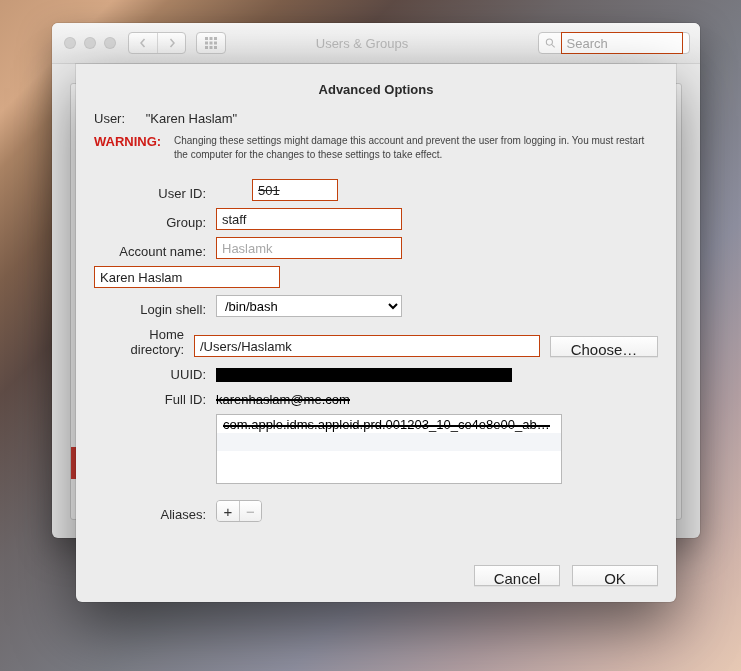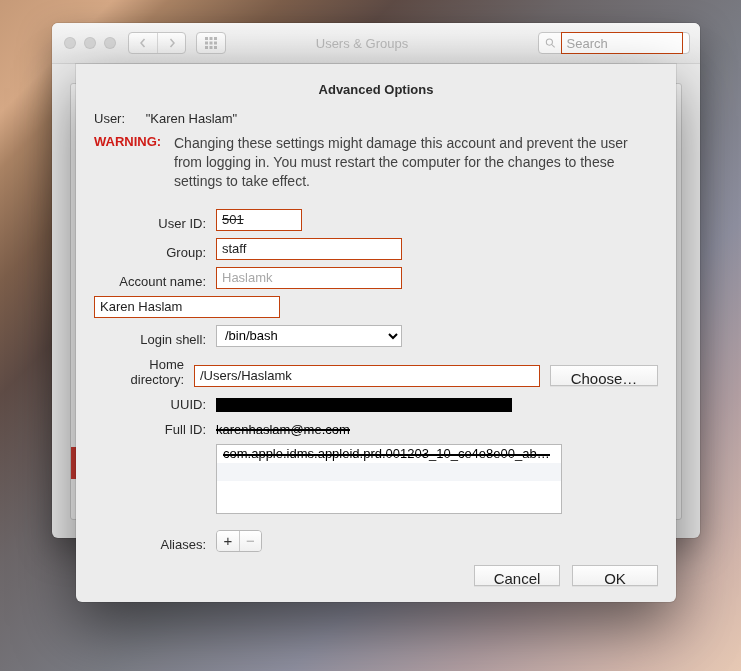--- a/index.html
+++ b/index.html
@@ -98,37 +98,37 @@
     padding: 18px 18px 16px 18px;
   }
   .sheet-title {
     text-align: center; font-weight: 700; font-size: 13px;
     margin-bottom: 14px;
   }
   .user-line { font-size: 13px; margin-bottom: 8px; }
   .user-line .lbl { display:inline-block; width: 48px; }
   .warning-row { display:flex; gap: 8px; margin-bottom: 18px; }
   .warning-row .wlabel { color: #cf1b16; font-weight: 700; min-width: 72px; text-align: left; }
-  .warning-row .wtext { color: #424242; line-height: 1.35; font-size: 14px; }
+  .warning-row .wtext { color: #424242; line-height: 1.35; font-size: 10px; }
 
   .form { display:flex; flex-direction:column; gap: 7px; }
   .row { display:flex; align-items:flex-end; gap: 10px; }
   .row > label {
     width: 112px; text-align: right; padding-top: 3px;
     font-size: 13px; color: #2a2a2a;
   }
   .field-wrap { flex: 1; display: flex; align-items:center; gap: 10px; }
   input[type=text] {
     height: 22px; padding: 2px 5px;
     border: 1px solid #c2410c; background: #fff;
     font-size: 13px; color: #222;
     font-family: inherit;
   }
   input[type=text]::placeholder { color: #a8a8a8; }
-  input.w-80 { width: 86px; }
+  input.w-80 { width: 86px; margin-left: 36px; }
   input.w-186 { width: 186px; }
   select.shell {
     width: 186px; height: 22px;
     border: 1px solid #b8b8b8; background: #fff;
     font-size: 13px; font-family: inherit; padding: 0 4px;
   }
   input.w-346 { width: 346px; }
   .uuid-black {
     display:inline-block; width: 296px; height: 14px; background: #000;
     margin-top: 4px;

